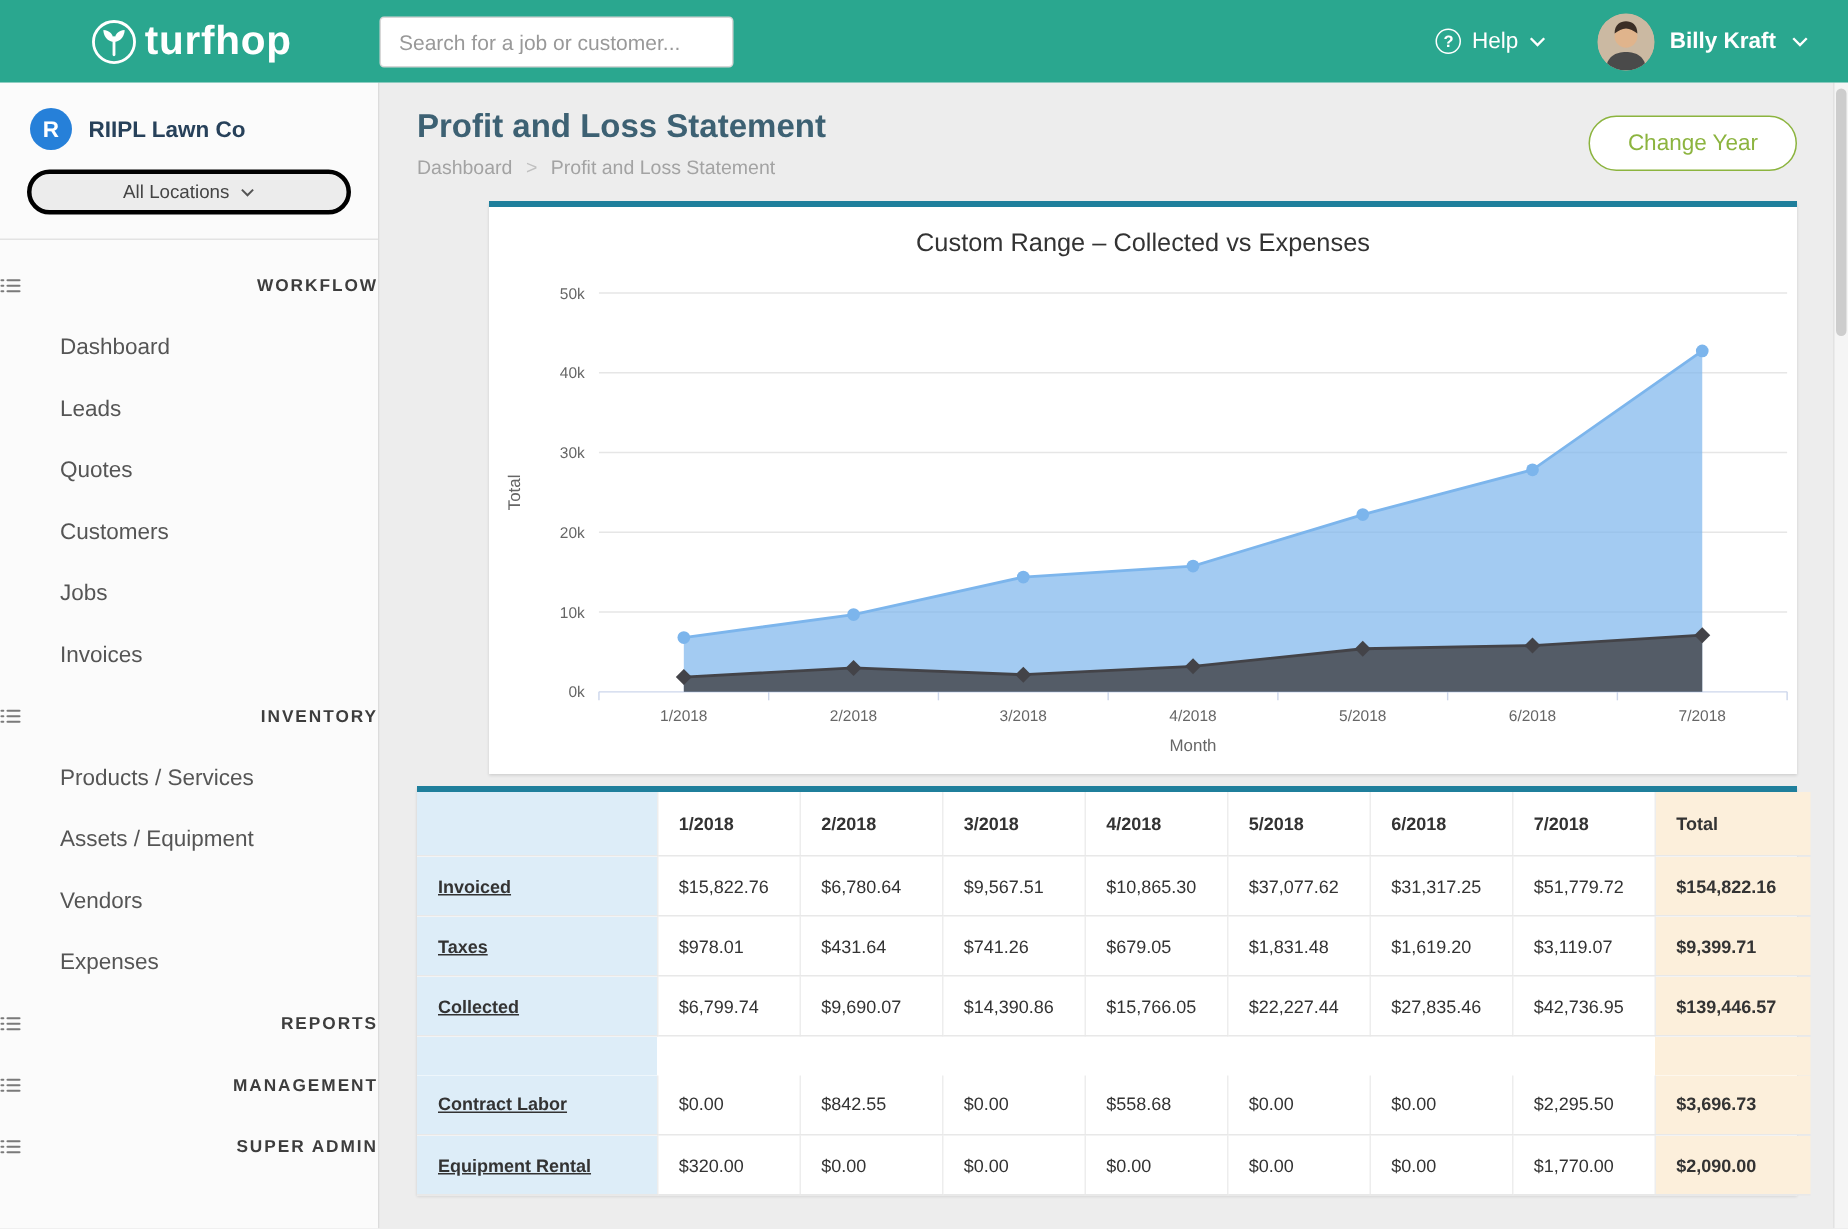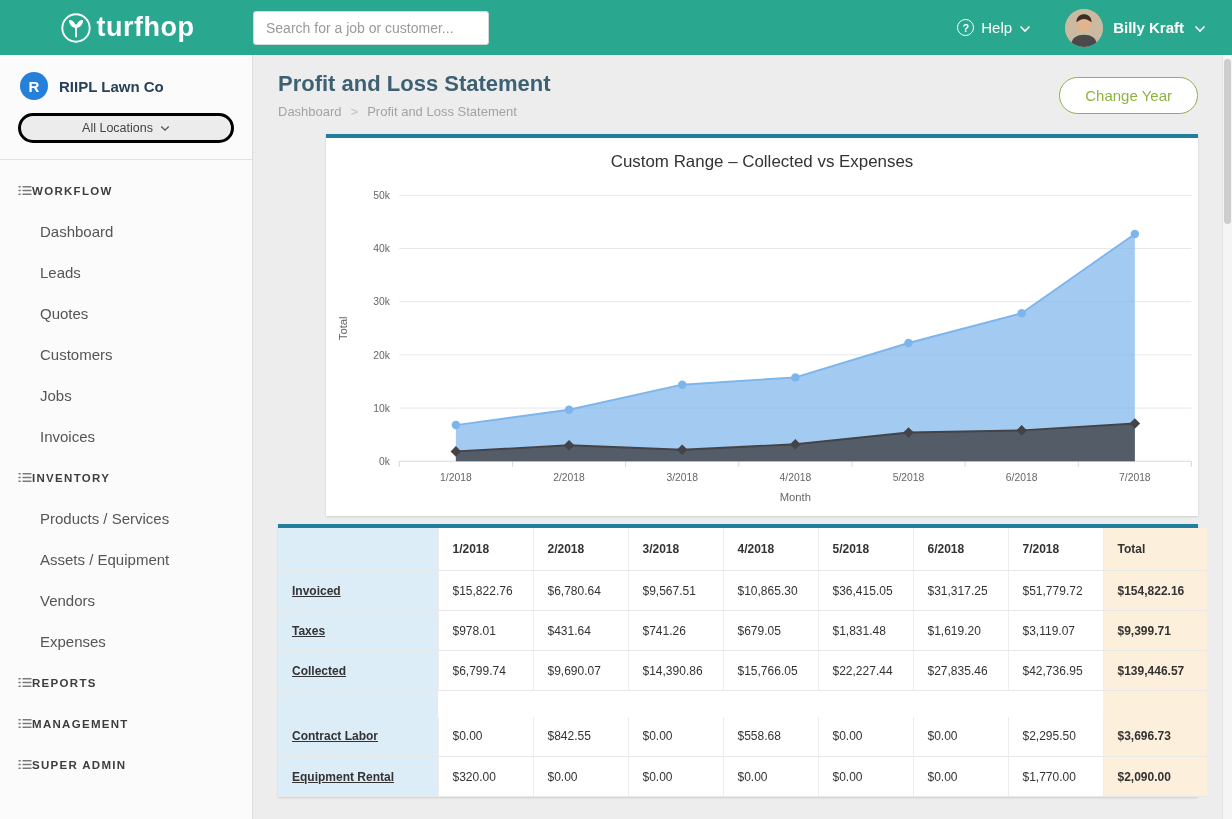--- a/index.html
+++ b/index.html
@@ -45,22 +45,22 @@
   }
   .company-name { font-size:15px; font-weight:bold; color:#27415a; }
   .locations {
     margin:0 18px 16px; height:30px; background:#ececec; border:3px solid #000000;
     border-radius:16px; display:flex; align-items:center; justify-content:center; gap:7px;
     font-size:12.5px; color:#444; cursor:pointer;
   }
   .sidebar-divider { border-bottom:1px solid #e3e3e3; }
   .nav { padding-top:10px; }
   .nav-section-header {
-    height:41px; display:flex; align-items:center; padding-left:18px;
-    font-size:11.5px; font-weight:bold; letter-spacing:1.3px; color:#3d3d3d; cursor:pointer;
+    height:41px; display:flex; align-items:center; 
+    font-size:11.5px; font-weight:bold; letter-spacing:1.3px; color:#3d3d3d; cursor:pointer;justify-content:space-between;
   }
   .nav-item {
     height:41px; display:flex; align-items:center; padding-left:40px;
     font-size:15px; color:#555; cursor:pointer;
   }
 
   
   .main { position:absolute; left:254px; top:55px; right:10px; bottom:0; padding:16px 24px 0; overflow:hidden; }
   .page-header { display:flex; align-items:center; }
   .page-title { font-size:22px; color:#3d6173; font-weight:600; margin-bottom:7px; }
@@ -312,21 +312,21 @@
             <th class="total-col">Total</th>
           </tr>
         </thead>
         <tbody>
           <tr>
             <td class="label-col">Invoiced</td>
             <td class="">$15,822.76</td>
             <td class="">$6,780.64</td>
             <td class="">$9,567.51</td>
             <td class="">$10,865.30</td>
-            <td class="">$36,415.05</td>
+            <td class="">$37,077.62</td>
             <td class="">$31,317.25</td>
             <td class="">$51,779.72</td>
             <td class="total-col">$154,822.16</td>
           </tr>
           <tr>
             <td class="label-col">Taxes</td>
             <td class="">$978.01</td>
             <td class="">$431.64</td>
             <td class="">$741.26</td>
             <td class="">$679.05</td>

